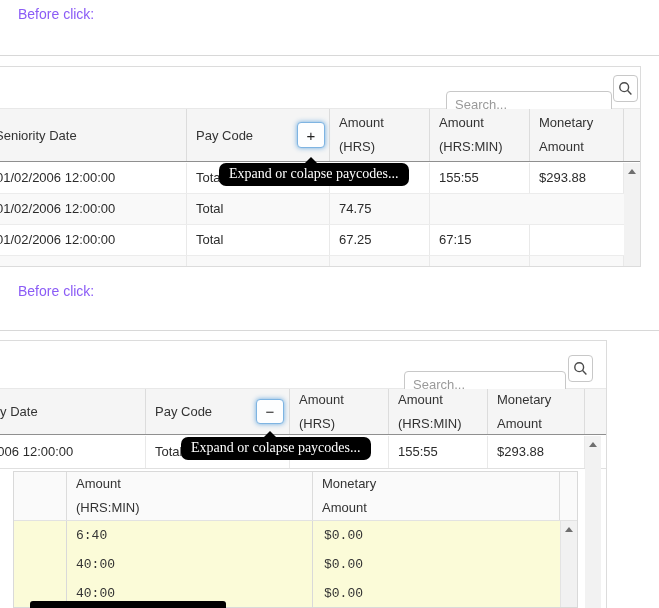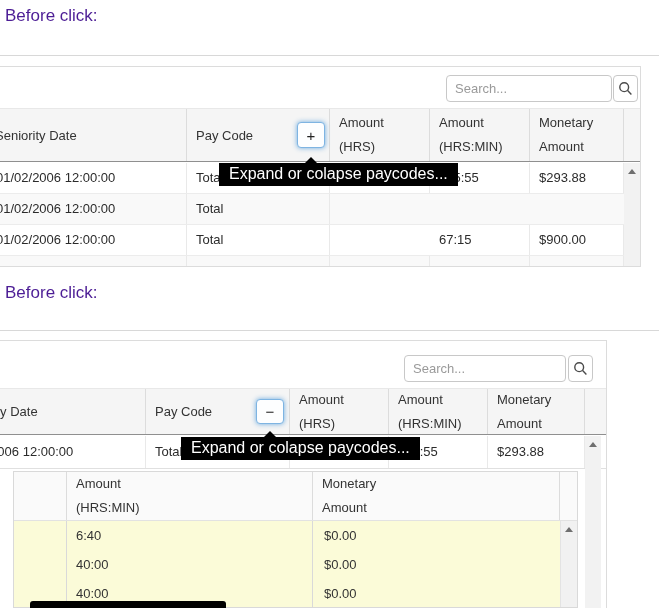--- a/index.html
+++ b/index.html
@@ -1,30 +1,30 @@
 <!DOCTYPE html>
 <html><head>
 <meta charset="utf-8">
 <style>
   * { margin:0; padding:0; box-sizing:border-box; }
   html,body { background:#fff; }
   body { font-family:"Liberation Sans","DejaVu Sans",sans-serif; color:#2b2b2b; }
   .page { position:relative; width:659px; height:608px; overflow:hidden; background:#fff; }
 
-  .section-heading { position:absolute; left:5px; font-size:17px; color:#4c1d95; }
+  .section-heading { position:absolute; left:18px; font-size:14px; color:#8b5cf6; }
   .hdivider { position:absolute; left:0; width:659px; height:1px; background:#d8d8d8; }
 
   .widget { position:absolute; left:0; background:#fff; border:1px solid #dcdcdc; border-left:none; overflow:hidden; }
   .widget.before { top:66px; width:641px; height:201px; }
   .widget.after  { top:340px; width:607px; height:268px; border-bottom:none; }
 
   .toolbar { position:absolute; left:0; right:0; top:0; background:#fff; border-bottom:1px solid #e8e8e8; }
   .before .toolbar { height:42px; }
   .after  .toolbar { height:48px; }
-  .search-input { position:absolute; height:27px; border:1px solid #c8c8c8; border-radius:4px; padding:0 8px; font-size:13px; color:#333; font-family:inherit; outline:none; }
+  .search-input { position:absolute; height:27px; border:1px solid #c8c8c8; border-radius:4px; padding:0 8px; font-size:13px; color:#333; font-family:inherit; outline:none;margin-top:16px; }
   .search-input::placeholder { color:#9a9a9a; }
   .before .search-input { right:28px; top:8px; width:166px; }
   .after  .search-input { right:40px; top:14px; width:162px; }
   .search-btn { position:absolute; width:25px; height:27px; border:1px solid #c8c8c8; border-radius:4px; background:#fff; display:flex; align-items:center; justify-content:center; cursor:pointer; }
   .before .search-btn { right:2px; top:8px; }
   .after  .search-btn { right:13px; top:14px; }
 
   .hdr { position:absolute; left:0; right:0; background:#f5f5f5; border-bottom:1px solid #8f8f8f; }
   .before .hdr { top:42px; height:53px; }
   .after  .hdr { top:48px; height:46px; }
@@ -58,35 +58,35 @@
   .before .cell { line-height:30px; }
   .after .cell { line-height:32px; }
   .before .cell.c1 { padding-left:5px; text-indent:-9px; }
   .after  .cell.c1 { padding-left:12px; text-indent:-58px; }
 
   .vscroll { position:absolute; width:16px; background:#f2f2f2; }
   .before .vscroll { left:624px; top:96px; bottom:0; }
   .after  .vscroll { left:585px; top:95px; bottom:0; }
   .arrow-up { width:0; height:0; border-left:4px solid transparent; border-right:4px solid transparent; border-bottom:5px solid #6f6f6f; margin:6px auto 0 auto; }
 
-  .tooltip { position:absolute; background:#000; color:#fff; font-size:16px; line-height:16px; padding:3px 10px 4px 10px; border-radius:0; white-space:nowrap; z-index:10; }
+  .tooltip { position:absolute; background:#000; color:#fff; font-size:14px; line-height:16px; padding:3px 10px 4px 10px; border-radius:7px; white-space:nowrap; z-index:10;font-family:Liberation Serif, serif; }
   .before .tooltip { left:219px; top:96px; }
   .after  .tooltip { left:181px; top:96px; }
   .tip-caret { position:absolute; top:-6px; width:0; height:0; border-left:6px solid transparent; border-right:6px solid transparent; border-bottom:6px solid #000; }
   .before .tip-caret { left:86px; }
   .after  .tip-caret { left:83px; }
 
   
   .subtable { position:absolute; left:13px; top:130px; width:565px; height:137px; background:#fff; border:1px solid #d9d9d9; overflow:hidden; }
   .sub-hdr { position:absolute; left:0; right:0; top:0; height:49px; background:#fafafa; border-bottom:1px solid #e2e2e2; }
   .sub-hcell { position:absolute; top:0; bottom:0; display:flex; align-items:center; padding-left:9px; font-size:13px; color:#333; border-right:1px solid #dcdcdc; }
   .sc1 { left:0; width:53px; }
   .sc2 { left:53px; width:246px; }
   .sc3 { left:299px; width:247px; }
-  .sub-rows { position:absolute; left:0; top:49px; right:0; bottom:0; }
+  .sub-rows { position:absolute; left:0; top:49px; right:0; bottom:0;font-family:Liberation Mono, monospace; }
   .sub-row { position:relative; height:29px; }
   .sub-cell { position:absolute; top:0; bottom:0; padding-left:9px; font-size:13px; line-height:29px; color:#333; border-right:1px solid #d9d9d9; }
   .sub-cell.sc3 { padding-left:11px; border-right:none; }
   .sub-vscroll { position:absolute; left:546px; top:49px; width:17px; bottom:0; background:#f1f1f1; border-left:1px solid #e3e3e3; }
 
   .partial-tooltip { position:absolute; left:30px; top:601px; width:196px; height:7px; background:#000; border-radius:3px 3px 0 0; z-index:20; }
 
   .magnifier { display:block; }
 </style>
 </head>
@@ -134,26 +134,27 @@
       <div class="grid-row">
         <div class="cell c1">01/02/2006 12:00:00</div>
         <div class="cell c2">Total</div>
         <div class="cell c3">155.92</div>
         <div class="cell c4">155:55</div>
         <div class="cell c5">$293.88</div>
       </div>
       <div class="grid-row alt">
         <div class="cell c1">01/02/2006 12:00:00</div>
         <div class="cell c2">Total</div>
+        <div class="cell c3">74.75</div>
       </div>
       <div class="grid-row">
         <div class="cell c1">01/02/2006 12:00:00</div>
         <div class="cell c2">Total</div>
+        <div class="cell c3">67.25</div>
         <div class="cell c4">67:15</div>
-        <div class="cell c5">$900.00</div>
       </div>
       <div class="grid-row alt">
         <div class="cell c1">01/02/2006 12:00:00</div>
         <div class="cell c2">Total</div>
         <div class="cell c3">90.00</div>
         <div class="cell c4">90:00</div>
         <div class="cell c5">$1,562.50</div>
       </div>
     </div>
 

